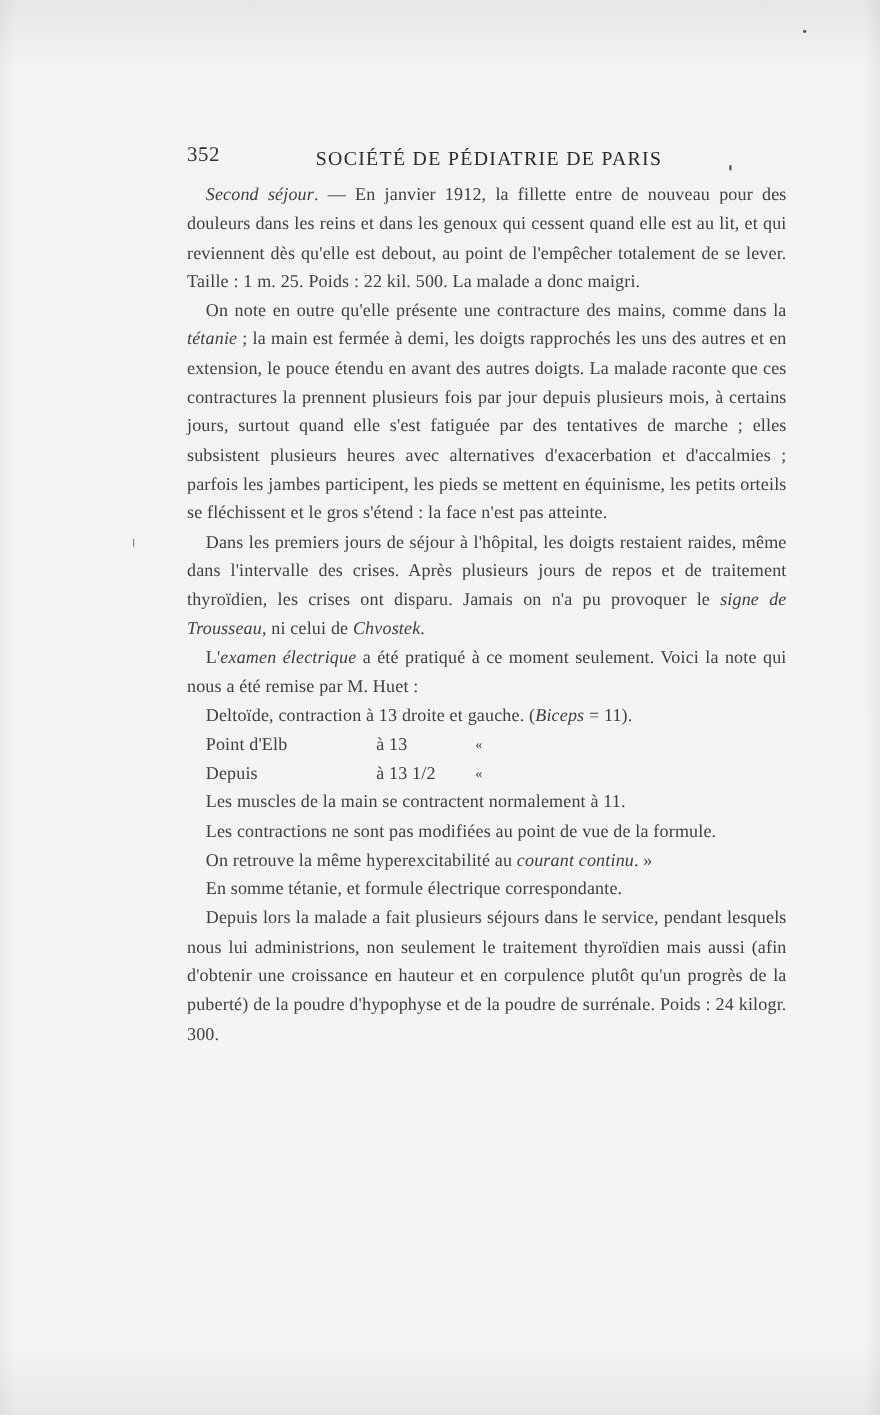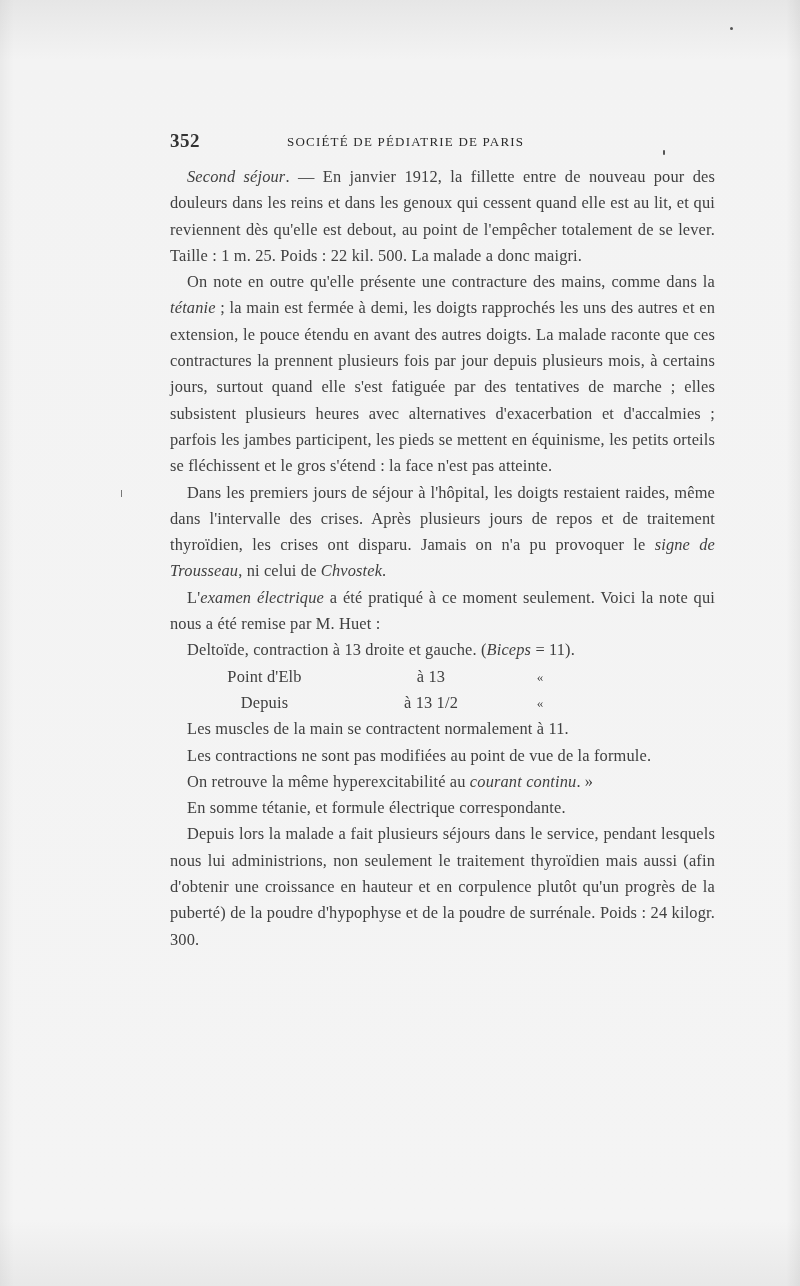--- a/index.html
+++ b/index.html
@@ -39,27 +39,26 @@
       width: 545px;
       height: 24px;
     }
     .page-number {
       position: absolute;
       left: 0;
       top: 0;
       font-size: 19px;
       letter-spacing: 0.5px;
       color: #333;
-      font-weight: bold;
     }
     .journal-title {
       position: absolute;
       left: 117px;
       top: 4px;
-      font-size: 13px;
+      font-size: 18px;
       letter-spacing: 1.2px;
       color: #2a2a2a;
     }
     .text-block {
       position: absolute;
       top: 164px;
       left: 170px;
       width: 545px;
       font-size: 16.4px;
       line-height: 26.3px;
@@ -77,22 +76,21 @@
     .text-block em {
       font-style: italic;
     }
     .text-block p.line {
       text-align: left;
       text-indent: 17px;
     }
     .muscle-row {
       display: flex;
       padding-left: 17px;
-      text-align: center;
-      gap: 44px;
+      text-align: left;
     }
     .muscle-row .m-name { width: 155px; }
     .muscle-row .m-val { width: 90px; }
     .muscle-row .m-ditto { width: 40px; font-size: 13px; }
     .stray-mark {
       position: absolute;
       left: 121px;
       top: 490px;
       width: 1px;
       height: 7px;

